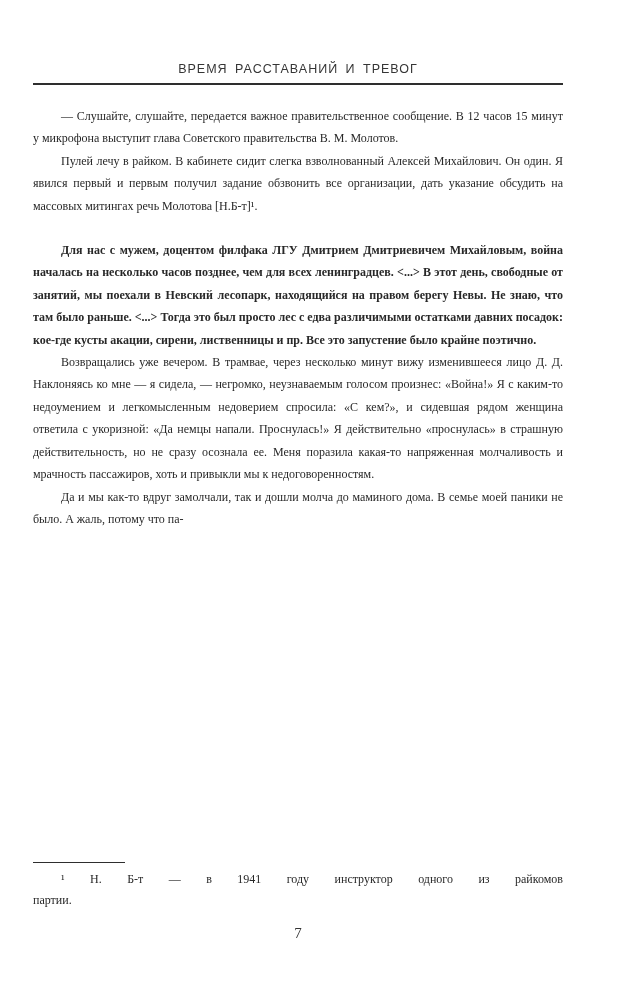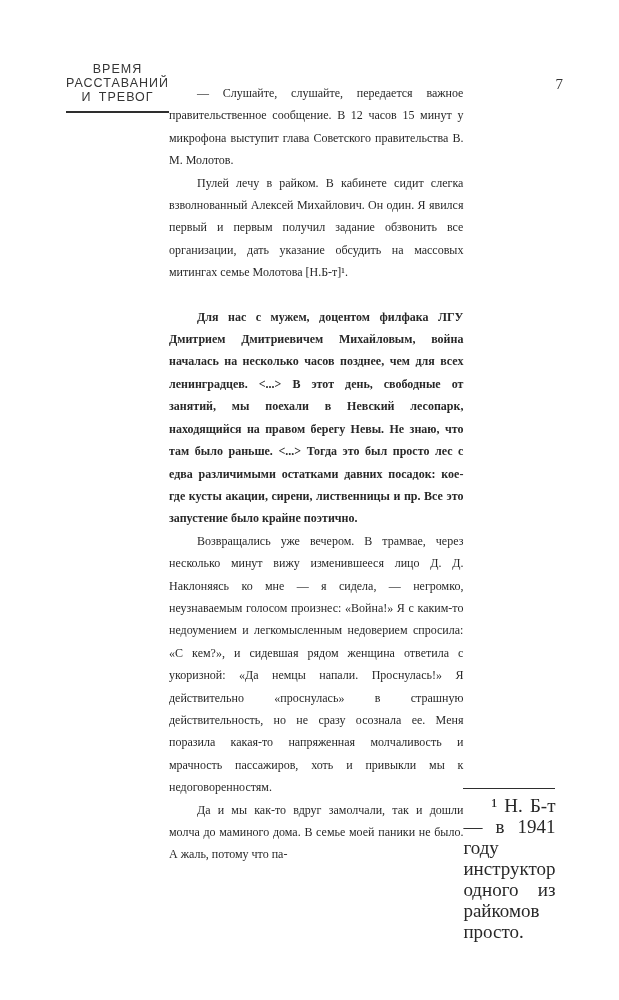--- a/index.html
+++ b/index.html
@@ -7,23 +7,23 @@
     padding: 0;
     background: #ffffff;
   }
   .page {
     position: relative;
     width: 619px;
     height: 1000px;
     margin: 0;
     background: #ffffff;
     box-sizing: border-box;
-    padding: 62px 56px 58px 66px;
+    padding: 62px 56px 58px 33px;
     display: flex;
-    flex-direction: row;
+    flex-direction: column;
     overflow: hidden;
     color: #2b2b2b;
   }
   .running-header {
     text-align: center;
     font-family: "Liberation Sans", sans-serif;
     font-size: 12.5px;
     font-weight: 400;
     letter-spacing: 1px;
     word-spacing: 3px;
@@ -46,21 +46,21 @@
     margin: 0;
     text-indent: 28px;
   }
   .para.section-start {
     margin-top: 22px;
     font-weight: bold;
   }
   .footnote-area {
     margin-top: auto;
     font-family: "Liberation Serif", serif;
-    font-size: 19px;
+    font-size: 12px;
     line-height: 21px;
     color: #282828;
   }
   .footnote-rule {
     border: none;
     border-top: 1.5px solid #2e2e2e;
     width: 92px;
     margin: 0 0 6px 0;
   }
   .footnote-line-1 {
@@ -88,29 +88,29 @@
 
 <div class="page">
 
   <header>
     <div class="running-header">ВРЕМЯ РАССТАВАНИЙ И ТРЕВОГ</div>
     <hr class="header-rule">
   </header>
 
   <main class="body-text">
     <p class="para">— Слушайте, слушайте, передается важное правительственное сообщение. В 12 часов 15 минут у микрофона выступит глава Советского правительства В. М. Молотов.</p>
-    <p class="para">Пулей лечу в райком. В кабинете сидит слегка взволнованный Алексей Михайлович. Он один. Я явился первый и первым получил задание обзвонить все организации, дать указание обсудить на массовых митингах семье Молотова [Н.Б-т]¹.</p>
+    <p class="para">Пулей лечу в райком. В кабинете сидит слегка взволнованный Алексей Михайлович. Он один. Я явился первый и первым получил задание обзвонить все организации, дать указание обсудить на массовых митингах речь Молотова [Н.Б-т]¹.</p>
     <p class="para section-start">Для нас с мужем, доцентом филфака ЛГУ Дмитрием Дмитриевичем Михайловым, война началась на несколько часов позднее, чем для всех ленинградцев. &lt;...&gt; В этот день, свободные от занятий, мы поехали в Невский лесопарк, находящийся на правом берегу Невы. Не знаю, что там было раньше. &lt;...&gt; Тогда это был просто лес с едва различимыми остатками давних посадок: кое-где кусты акации, сирени, лиственницы и пр. Все это запустение было крайне поэтично.</p>
     <p class="para">Возвращались уже вечером. В трамвае, через несколько минут вижу изменившееся лицо Д. Д. Наклоняясь ко мне — я сидела, — негромко, неузнаваемым голосом произнес: «Война!» Я с каким-то недоумением и легкомысленным недоверием спросила: «С кем?», и сидевшая рядом женщина ответила с укоризной: «Да немцы напали. Проснулась!» Я действительно «проснулась» в страшную действительность, но не сразу осознала ее. Меня поразила какая-то напряженная молчаливость и мрачность пассажиров, хоть и привыкли мы к недоговоренностям.</p>
     <p class="para">Да и мы как-то вдруг замолчали, так и дошли молча до маминого дома. В семье моей паники не было. А жаль, потому что па-</p>
   </main>
 
   <div class="footnote-area">
     <hr class="footnote-rule">
     <p class="footnote-line-1">¹ Н. Б-т — в 1941 году инструктор одного из райкомов</p>
-    <p class="footnote-line-2">просто.</p>
+    <p class="footnote-line-2">партии.</p>
   </div>
 
   <footer class="page-footer">
     <span class="page-number">7</span>
   </footer>
 
 </div>
 
 </body></html>

